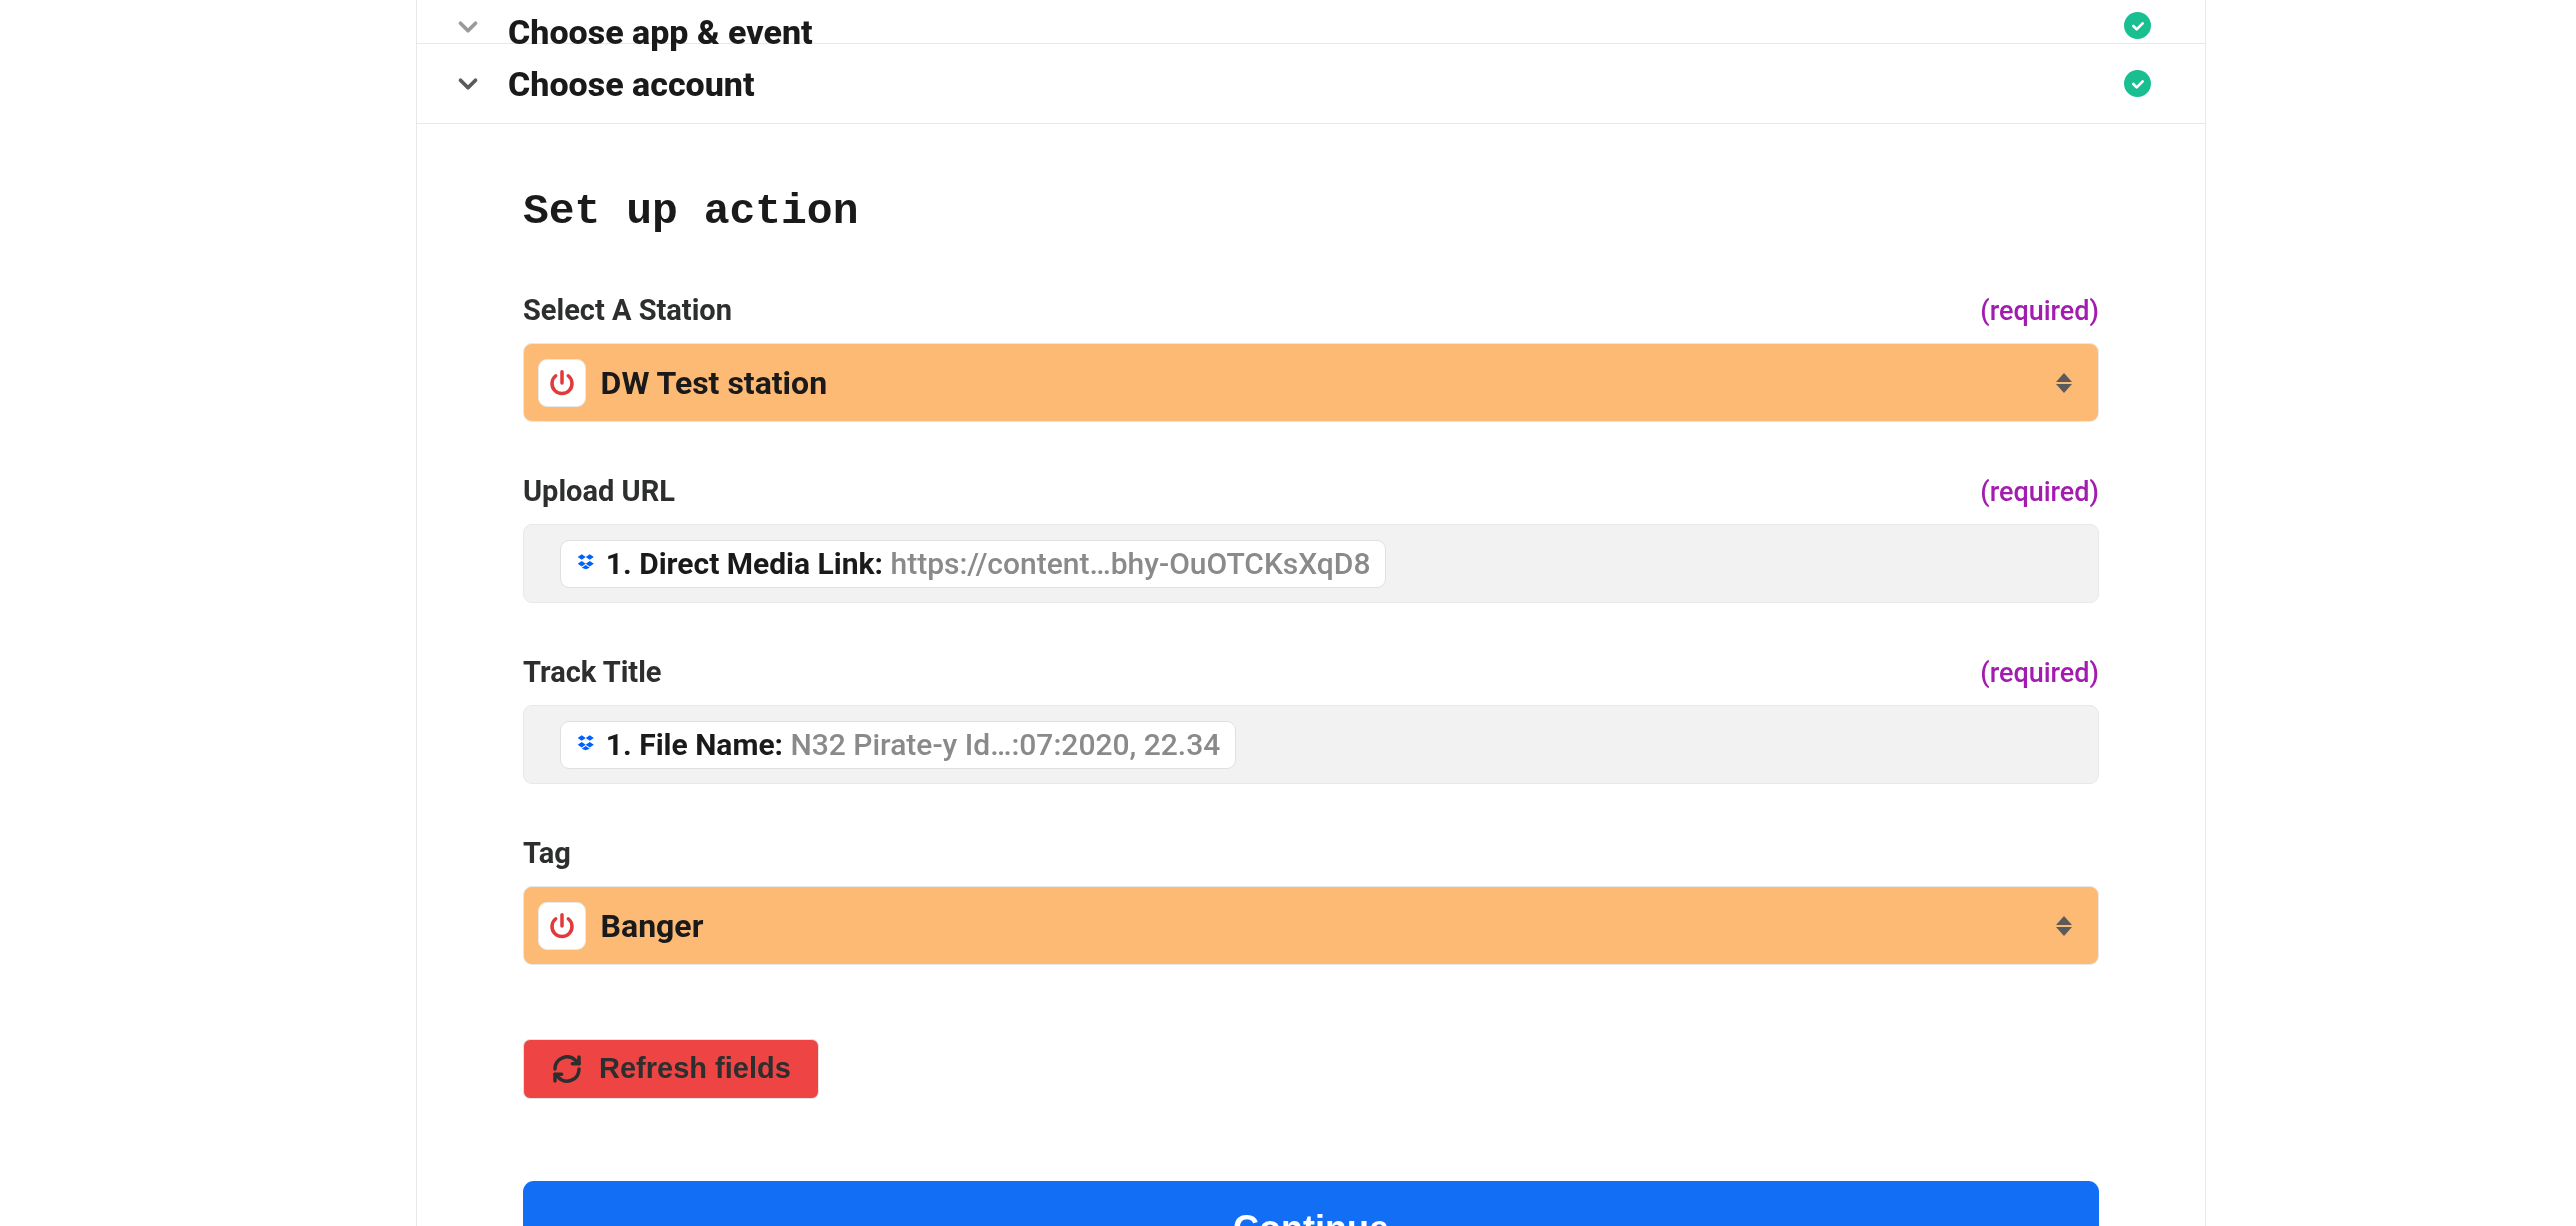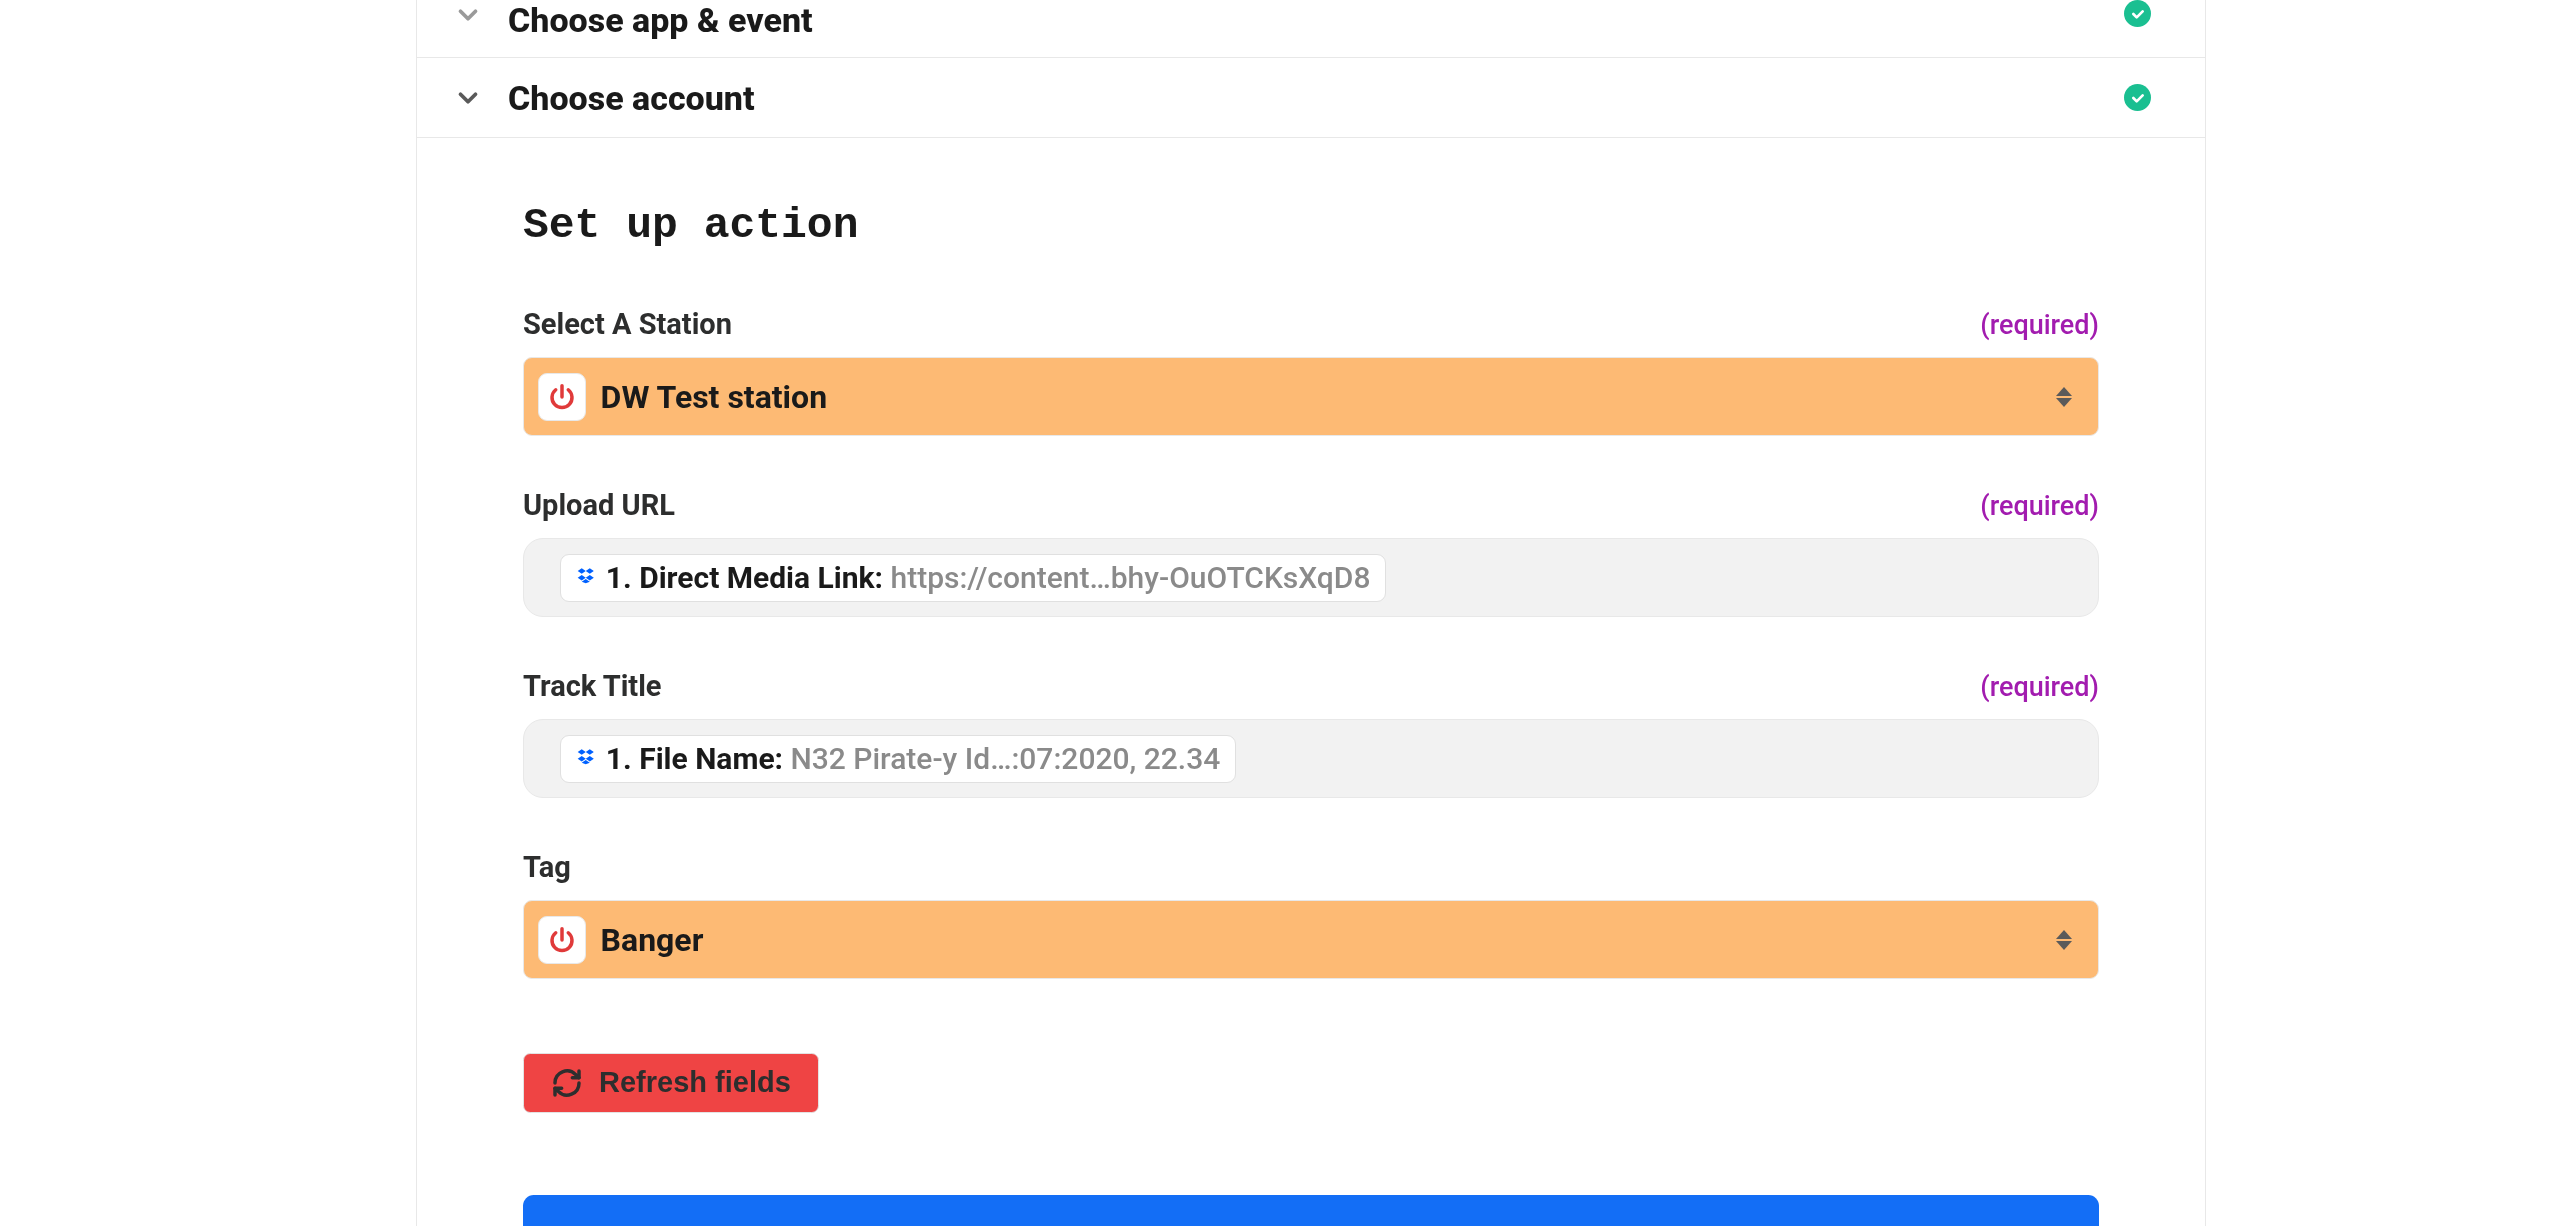--- a/index.html
+++ b/index.html
@@ -26,23 +26,23 @@
     background: #ffffff;
   }
   .section-row {
     display: flex;
     align-items: center;
     padding: 19.7px 54px 19.7px 36px;
     border-bottom: 1.8px solid #e8e8e8;
     gap: 25px;
   }
   .section-row.first {
-    padding-top: 0;
+    padding-top: 12px;
     padding-bottom: 16px;
-    height: 58px;
+    height: 44px;
     align-items: flex-start;
   }
   .chevron {
     width: 30px;
     height: 30px;
     display: flex;
     align-items: center;
     justify-content: center;
     cursor: pointer;
   }
@@ -131,21 +131,21 @@
   .sort-arrows .tri {
     width: 0; height: 0;
     border-left: 8px solid transparent;
     border-right: 8px solid transparent;
   }
   .sort-arrows .tri.up { border-bottom: 9px solid #5a5a5a; }
   .sort-arrows .tri.down { border-top: 9px solid #5a5a5a; }
   .pill-field {
     background: #f2f2f2;
     border: 1.8px solid #e8e8e8;
-    border-radius: 20px;
+    border-radius: 9px;
     min-height: 79px;
     display: flex;
     align-items: center;
     padding: 10.7px 23px 10.7px 36px;
     cursor: text;
   }
   .pill {
     background: #ffffff;
     border: 1.8px solid #e0e0e0;
     border-radius: 9px;

